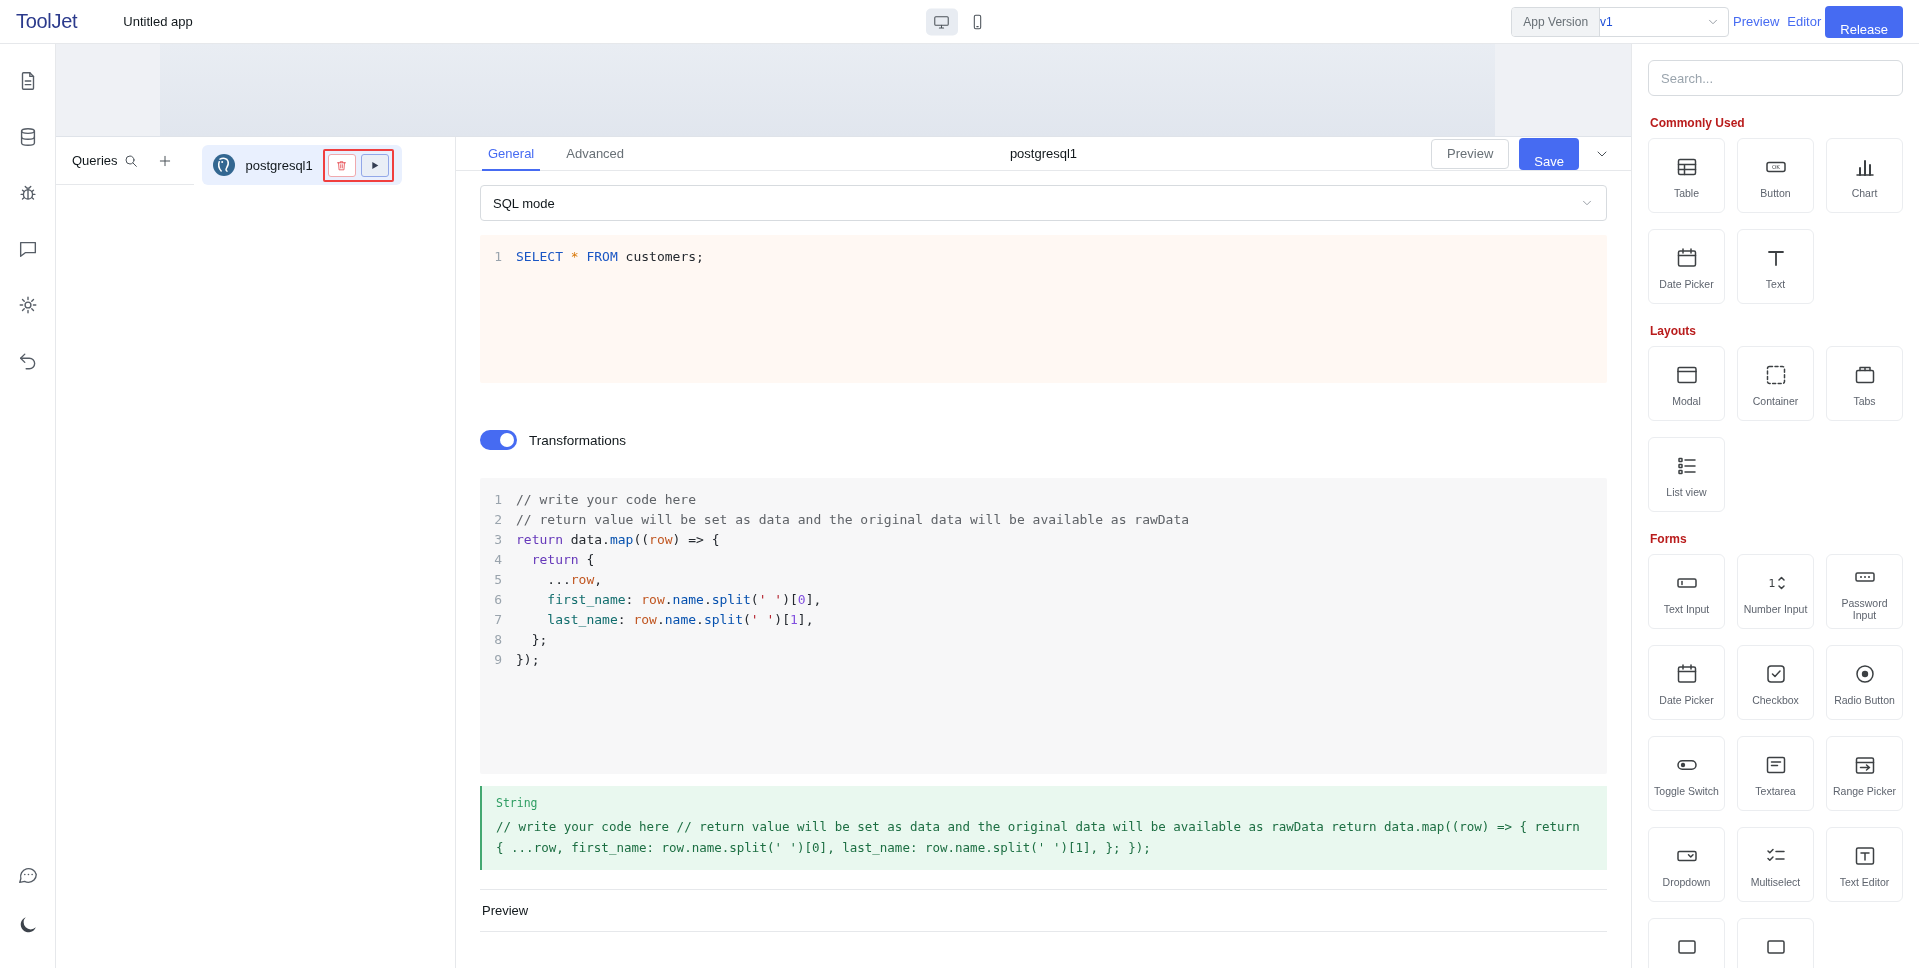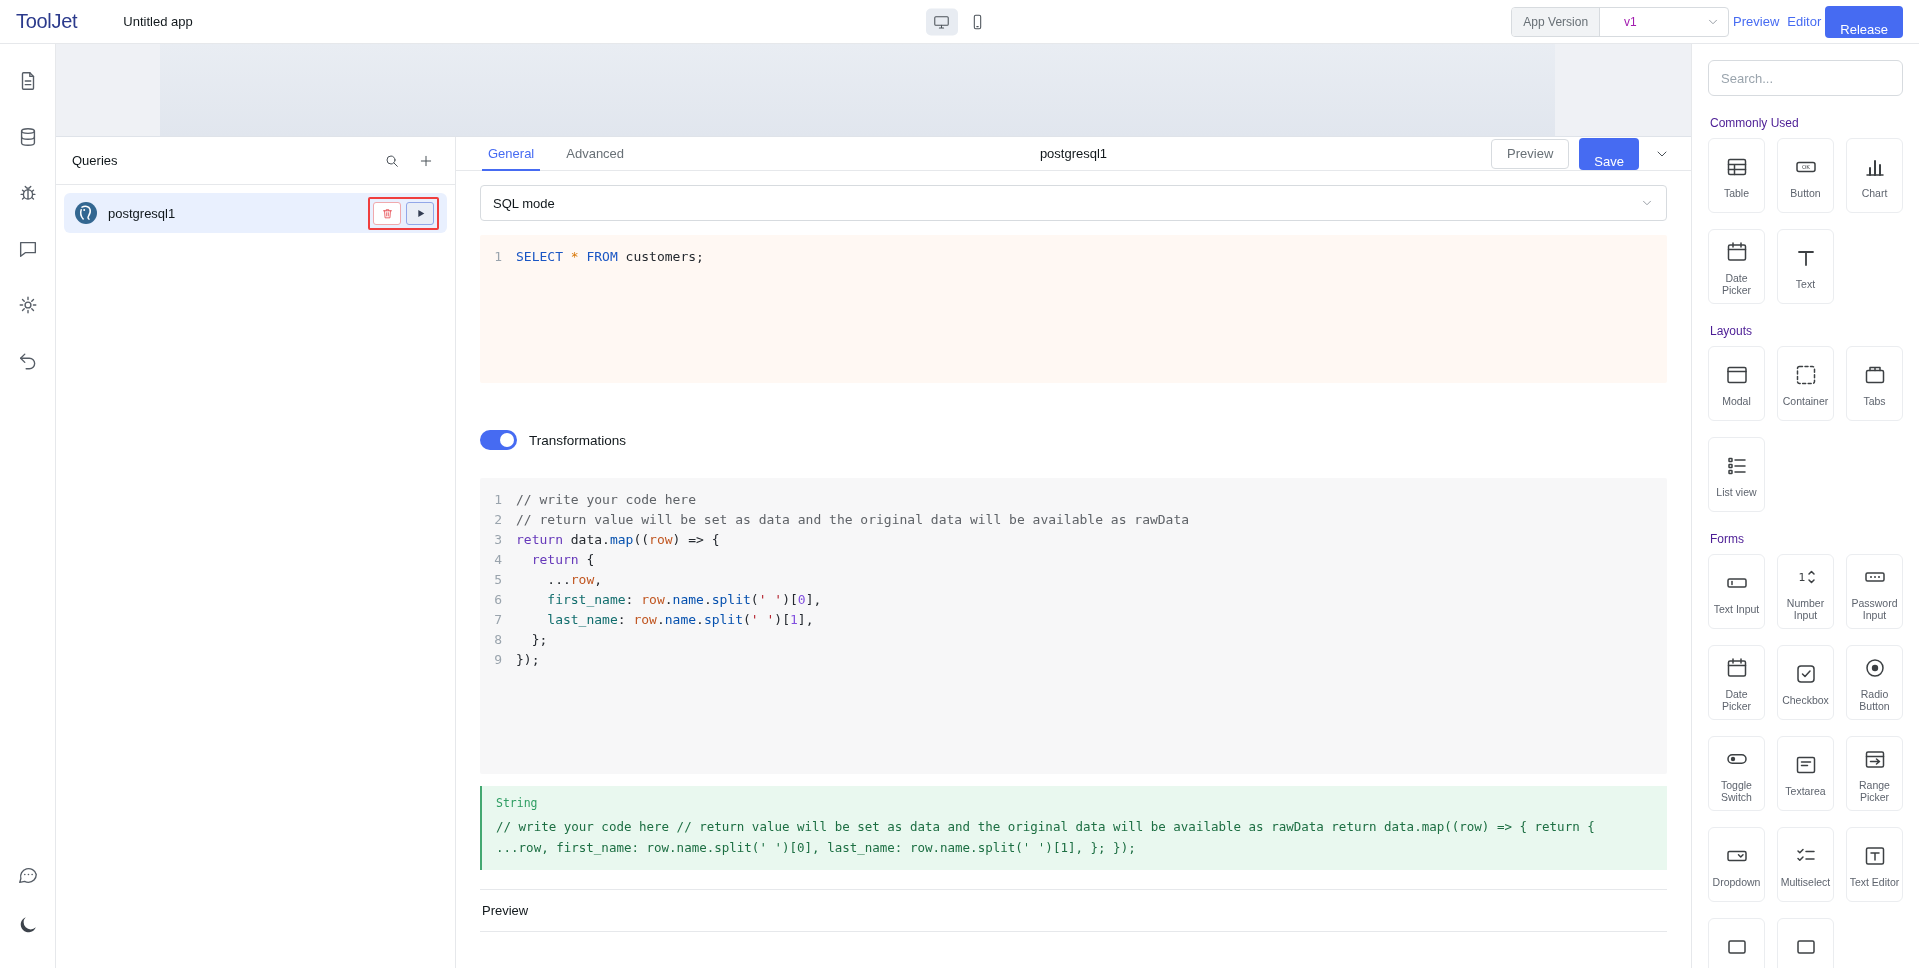--- a/index.html
+++ b/index.html
@@ -16,40 +16,40 @@
     padding:0 16px;position:relative;background:#fff}
   .logo{font-size:20px;font-weight:normal;color:var(--logo);letter-spacing:-.3px;cursor:pointer}
   .app-name{margin-left:46px;color:#11181c}
   .device-group{position:absolute;left:50%;top:50%;transform:translate(-50%,-50%);display:flex;gap:4px}
   .device-btn{width:32px;height:27px;border-radius:5px;display:flex;align-items:center;justify-content:center;color:#4b5259}
   .device-btn.active{background:#e8ecf2}
   .device-btn .hicon{width:17px;height:17px;display:block}
   .header-right{margin-left:auto;display:flex;align-items:center;gap:0}
   .version-ctl{display:flex;align-items:center;border:1px solid #d7dbdf;border-radius:4px;height:30px;overflow:hidden;cursor:pointer;background:#fff}
   .version-label{background:#f1f3f5;border-right:1px solid #d7dbdf;height:100%;display:flex;align-items:center;padding:0 11px;font-size:12px;color:var(--muted)}
-  .version-value{padding:0 24px;width:106px;font-size:12px;color:#a21caf}
+  .version-value{padding:0 0;width:106px;font-size:12px;color:#1d4ed8}
   .chev{width:14px;height:14px;color:#8a9199;display:block;margin-right:8px;flex:none}
   .text-btn{color:var(--accent);padding:4px 4px}
   .primary-btn{height:29px;padding:16px 15px;background:var(--accent);color:#fff;border-radius:4px}
 
   
   .app-body{display:flex;height:924px}
   .rail{width:56px;border-right:1px solid var(--border);display:flex;flex-direction:column;align-items:center;padding:26px 0 32px;flex:none}
   .rail-top,.rail-bottom{display:flex;flex-direction:column;align-items:center;gap:34px}
   .rail-bottom{margin-top:auto;gap:28px}
   .rail-btn{width:22px;height:22px;color:#565d66;cursor:pointer}
   .rail-btn[data-name="moon-icon"]{color:#3d434b}
 
   .main{flex:1;display:flex;flex-direction:column;min-width:0}
   .canvas{height:93px;background:#eff1f5;position:relative;border-bottom:1px solid #dfe3e9}
   .canvas-inner{position:absolute;top:0;bottom:0;left:104px;right:136px;background:linear-gradient(180deg,#e9edf3,#e1e6ee)}
   .workspace{flex:1;display:flex;min-height:0;background:#fff}
 
   
-  .queries{width:400px;flex:none;border-right:1px solid var(--border);display:flex;flex-direction:column;background:#fff}
+  .queries{width:400px;flex:none;border-right:1px solid var(--border);display:flex;background:#fff}
   .queries-header{height:48px;flex:none;display:flex;align-items:center;border-bottom:1px solid var(--border);padding:0 16px}
   .queries-title{font-weight:500;color:#11181c}
   .qh-icons{margin-left:auto;display:flex;gap:8px}
   .icon-btn{width:26px;height:26px;border-radius:4px;display:flex;align-items:center;justify-content:center;color:#4b5259}
   .icon-btn .qicon,.icon-btn span{width:16px;height:16px;display:block}
   .query-row{margin:8px 8px 0;height:40px;border-radius:6px;display:flex;align-items:center;gap:10px;padding:0 8px 0 10px;cursor:pointer}
   .query-row.selected{background:var(--selected-row)}
   .pg-icon{width:24px;height:24px;flex:none}
   .query-label{flex:1;color:#11181c}
   .annotation{display:flex;gap:5px;border:2px solid var(--annotation);padding:3px;border-radius:2px}
@@ -89,24 +89,24 @@
   .transform-label{font-size:13.5px}
 
   .result-box{margin-top:12px;background:var(--result-bg);border-left:2px solid #43a871;padding:10px 14px 12px}
   .result-type{font-family:"DejaVu Sans Mono",monospace;font-size:11.5px;color:#2f9e63;margin-bottom:6px}
   .result-text{font-family:"DejaVu Sans Mono",monospace;font-size:12.5px;line-height:21px;color:var(--result-text)}
 
   .preview-section{margin-top:19px;border-top:1px solid var(--border)}
   .preview-title{padding:13px 2px;border-bottom:1px solid var(--border);color:#11181c}
 
   
-  .widgets{width:228px;flex:none;border-left:1px solid var(--border);padding:16px 16px 0;overflow:hidden;background:#fff}
+  .widgets{width:288px;flex:none;border-left:1px solid var(--border);padding:16px 16px 0;overflow:hidden;background:#fff}
   .search-box input{width:100%;height:36px;border:1px solid #d7dbdf;border-radius:6px;padding:0 12px;font-size:13px;outline:none;font-family:inherit;color:#11181c;background:#fff}
   .search-box input::placeholder{color:#9aa4ad}
-  .section-label{margin:20px 2px 8px;font-size:12px;font-weight:400;color:#4c1d95}
+  .section-label{margin:20px 2px 8px;font-size:12px;font-weight:700;color:#b91c1c}
   .widget-grid{display:grid;grid-template-columns:repeat(3,1fr);gap:16px 12px}
   .widget-card{border:1px solid #ebedf0;border-radius:6px;height:75px;display:flex;flex-direction:column;align-items:center;justify-content:center;gap:8px;background:#fff;cursor:pointer;padding:4px 2px 2px}
   .widget-icon{width:24px;height:24px;color:#3c4043;flex:none}
   .widget-label{font-size:10.5px;line-height:12px;color:#5e646e;text-align:center;min-height:12px}
 </style>
 </head>
 <body>
 
 <header class="header" data-name="top-bar">
   <div class="logo" data-name="app-logo">ToolJet</div>

